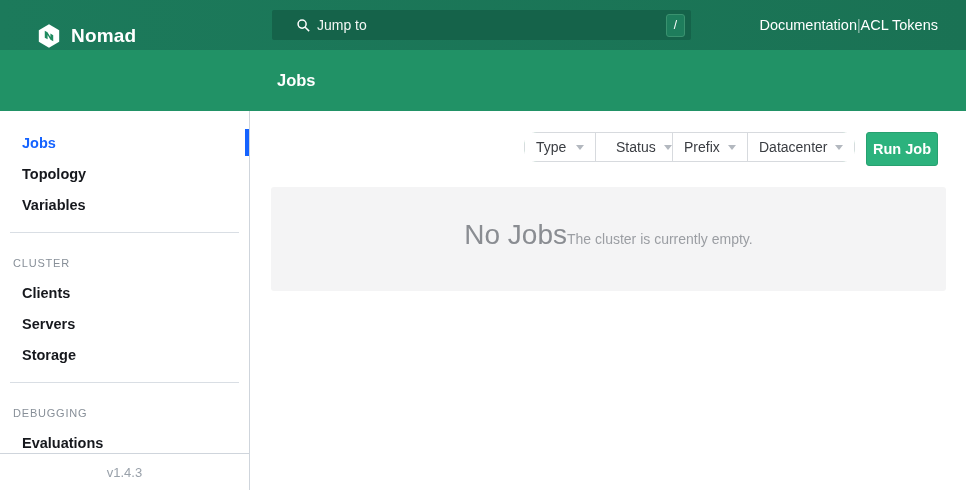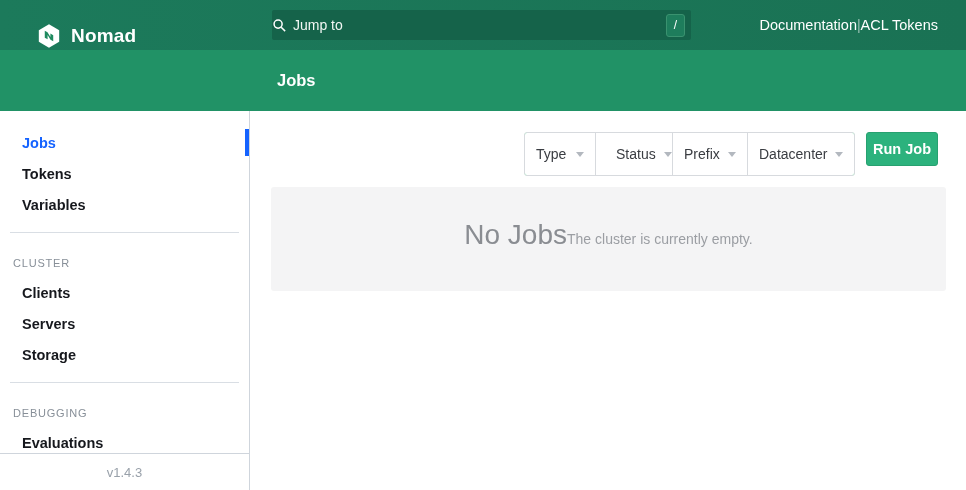--- a/index.html
+++ b/index.html
@@ -5,21 +5,21 @@
   * { margin:0; padding:0; box-sizing:border-box; }
   html,body { width:966px; height:490px; overflow:hidden; }
   body { font-family:"Liberation Sans","DejaVu Sans",sans-serif; background:#fff; position:relative; }
 
   
   .topnav { position:absolute; left:0; top:0; width:966px; height:50px;
             background:linear-gradient(90deg,#1c7a5b,#1a7254); display:flex; align-items:center; }
   .brand { display:flex; align-items:center; gap:9px; padding-left:36px;margin-top:21px; }
   .brand-name { color:#fff; font-size:19px; font-weight:bold; letter-spacing:.2px; }
   .jumpto { position:absolute; left:272px; top:10px; width:419px; height:30px;
-            background:#15634a; border-radius:2px; display:flex; align-items:center; padding:0 6px 0 0; }
+            background:#15634a; border-radius:2px; display:flex; align-items:center; padding:0 6px 0 24px; }
   .jumpto input { flex:1; background:transparent; border:none; outline:none; color:#fff;
                   font-size:14px; font-family:inherit; }
   .jumpto input::placeholder { color:#f2f7f4; opacity:1; }
   .search-icon { display:flex; margin-right:6px; }
   .kbd { width:19px; height:23px; background:#1e7d5c; border:1px solid #3a926f; border-radius:3px;
          color:#fff; font-size:12px; display:flex; align-items:center; justify-content:center; }
   .nav-links { position:absolute; right:28px; top:0; height:50px; display:flex; align-items:center; }
   .nav-link { color:#ffffff; font-size:14.5px; text-decoration:none; cursor:pointer; }
   .nav-sep { color:rgba(255,255,255,.55); font-size:14px; }
 
@@ -36,22 +36,22 @@
                font-size:14.5px; font-weight:600; color:#16181d; cursor:pointer; }
   .side-item.active { color:#1563ff; }
   .side-item.active .active-bar { position:absolute; right:0; top:2px; bottom:2px; width:4px; background:#1563ff; }
   .side-divider { height:1px; border:none; border-top:1px solid #d9dee4; margin:12px 10px 0 10px; }
   .side-heading { height:28px; margin-top:16px; display:flex; align-items:center; padding-left:13px;
                   font-size:11px; font-weight:400; color:#878f98; letter-spacing:.8px; text-transform:uppercase; }
   .side-footer { position:absolute; left:0; bottom:0; width:100%; height:37px; border-top:1px solid #cfd5dc;
                  display:flex; align-items:center; justify-content:center; font-size:13px; color:#99a1aa;text-align:center; }
 
   
-  .filter-group { position:absolute; left:524px; top:132px; height:44px; display:flex;
-                  border:1px solid #d7dade; border-radius:3px; background:#86efac; }
+  .filter-group { position:absolute; left:524px; top:132px; height:30px; display:flex;
+                  border:1px solid #d7dade; border-radius:13px; background:#86efac; }
   .filter-btn { display:flex; align-items:center; justify-content:space-between; gap:8px;
                 padding:0 11px; font-size:14px; color:#3a3d42; background:#fff; border:none;
                 border-left:1px solid #d7dade; cursor:pointer; font-family:inherit; }
   .filter-btn:first-child { border-left:none; border-radius:2px 0 0 2px; }
   .filter-btn:last-child { border-radius:0 2px 2px 0; }
   .fb-type { width:70px; } .fb-status { width:77px;padding-left:20px; } .fb-datacenter { width:107px; } .fb-prefix { width:75px; }
   .caret { width:0; height:0; border-left:4.5px solid transparent; border-right:4.5px solid transparent;
            border-top:5.5px solid #b3b8bf; }
   .run-job { position:absolute; left:866px; top:132px; width:72px; height:34px; background:#2cb27d;
              border:1px solid #27a170; border-radius:3px; color:#fff; font-size:14.5px; font-weight:bold;
@@ -97,21 +97,21 @@
   <h1 class="subnav-title">Jobs</h1>
 </div>
 
 <aside class="sidebar">
   <ul class="side-list">
     <li class="side-item active">
       <span>Jobs</span>
       <span class="active-bar"></span>
     </li>
     <li class="side-item">
-      <span>Tokens</span>
+      <span>Topology</span>
     </li>
     <li class="side-item">
       <span>Variables</span>
     </li>
 
     <hr class="side-divider">
     <li class="side-heading">CLUSTER</li>
     <li class="side-item">
       <span>Clients</span>
     </li>

